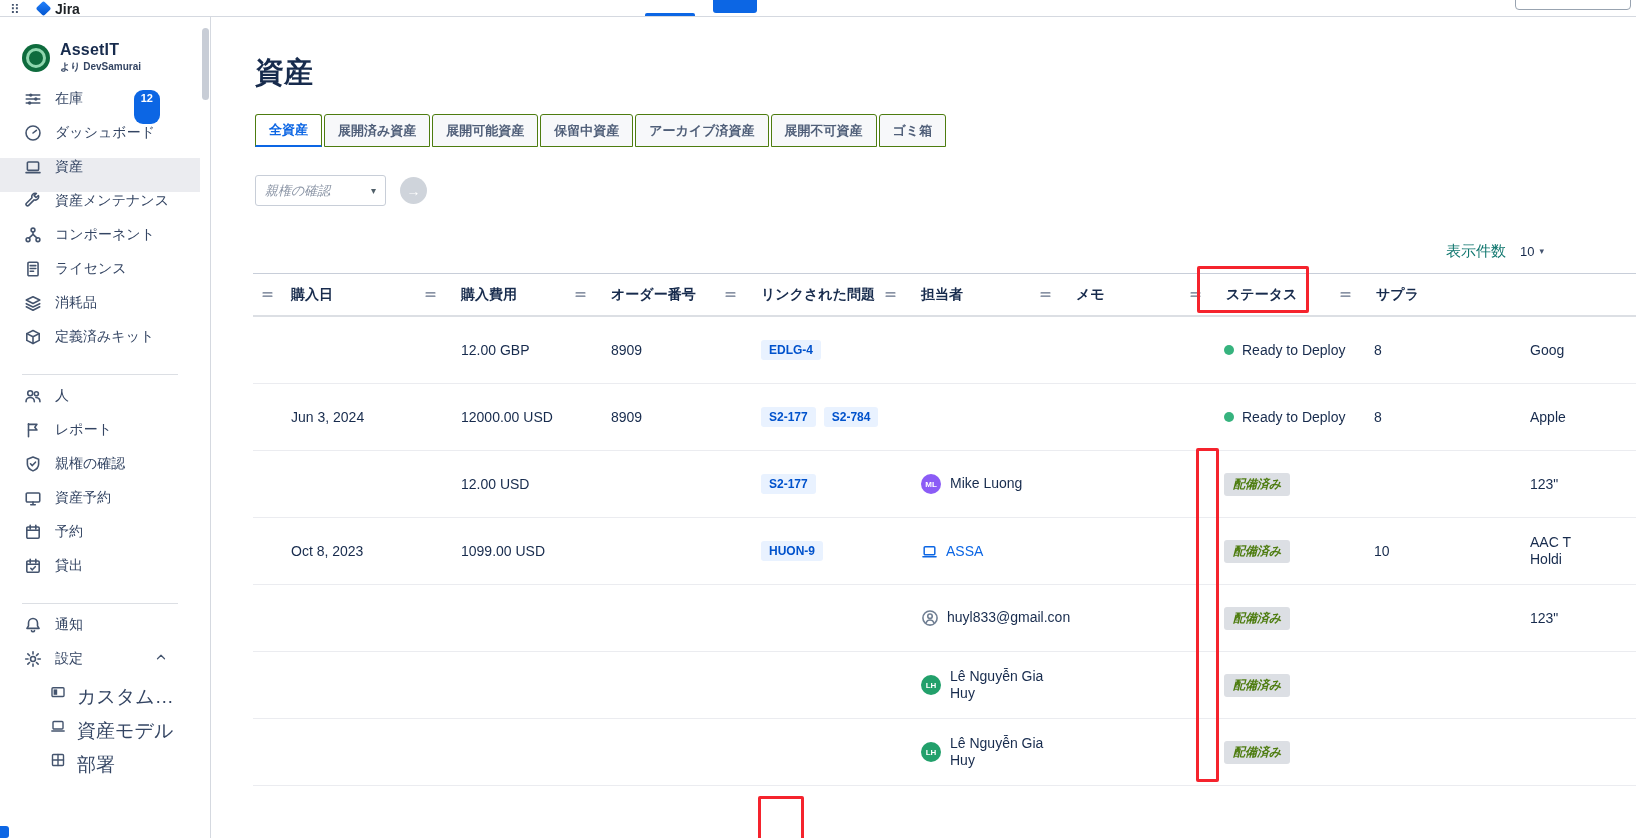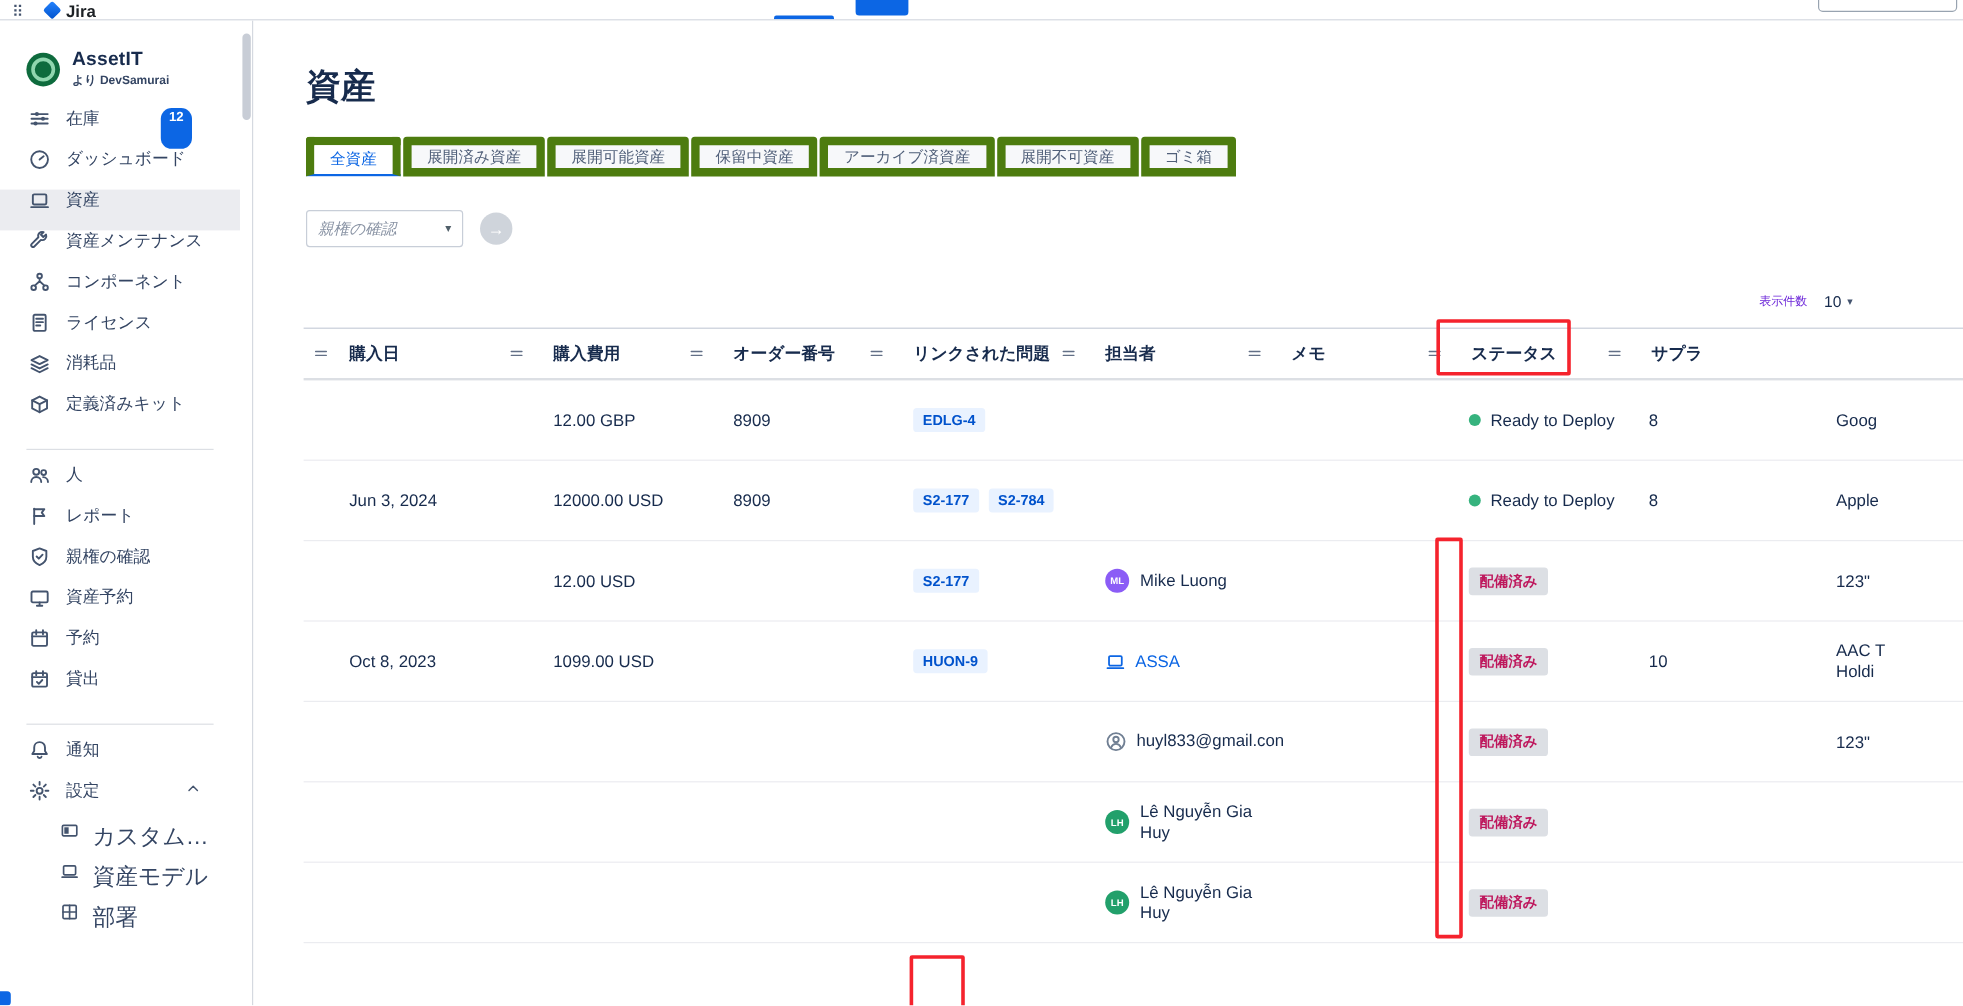--- a/index.html
+++ b/index.html
@@ -44,35 +44,35 @@
 
   
   .sb-scrollbar { position:absolute; top:17px; left:200px; width:11px; bottom:0; background:#fff;
                   border-right:1px solid #D5D9E0; z-index:3; }
   .sb-thumb { position:absolute; top:11px; left:2px; width:7px; height:72px; border-radius:4px; background:#C8CDD6; }
 
   
   .content { position:absolute; top:17px; left:212px; right:0; bottom:0; background:#fff; padding-left:43px; overflow:hidden; }
   .page-title { margin-top:36px; font-size:29px; font-weight:700; color:#172B4D; }
   .tabs { display:flex; gap:2px; margin-top:21px; }
-  .tab { height:33px; padding:0 13px; font-size:13px; font-weight:400; color:#505F79;
-         background:#F7F8FA; border:7px solid #4d7c0f; border-radius:3px 3px 0 0;
+  .tab { height:33px; padding:0 13px; font-size:13px; font-weight:700; color:#505F79;
+         background:#F7F8FA; border:1px solid #4d7c0f; border-radius:3px 3px 0 0;
          cursor:pointer; font-family:inherit; }
   .tab.active { background:#fff; color:var(--accent); border-bottom:2px solid var(--accent); }
 
   .bulk-row { display:flex; align-items:center; margin-top:28px; }
   .bulk-select { width:131px; height:31px; border:1px solid #C8CED8; border-radius:3px; background:#fff;
                  display:flex; align-items:center; justify-content:space-between; padding:0 9px; cursor:pointer; }
   .bulk-ph { font-size:13px; color:#8993A4; font-style:italic; }
   .sel-chev { font-size:10px; color:#505F69; }
   .go-btn { margin-left:14px; width:27px; height:27px; border-radius:50%; border:none;
             background:#CFD4DB; color:#fff; font-size:14px; font-weight:700; line-height:1; cursor:pointer; }
 
   .pagesize { display:flex; justify-content:flex-end; align-items:center; margin-top:35px; height:20px; padding-right:92px; }
-  .ps-label { font-size:10px; color:#6d28d9; }
+  .ps-label { font-size:15px; color:#0f766e; }
   .ps-value { display:flex; align-items:center; gap:5px; margin-left:14px; cursor:pointer;
               font-size:13px; color:#172B4D; }
   .ps-chev { font-size:9px; color:#44546F; }
 
   
   .table { width:1420px; margin-top:12px; margin-left:-2px; font-size:14px; }
   .thead { display:grid; grid-template-columns:var(--cols); height:44px;
            border-top:1px solid #C8CED9; border-bottom:2px solid #DCDFE4; }
   .th { display:flex; align-items:center; justify-content:space-between; padding:0 10px 0 14px;
         font-weight:700; color:#172B4D; white-space:nowrap; overflow:hidden; }
@@ -83,22 +83,22 @@
   .td-status,.td-warranty,.td-supplier { padding-left:12px; }
   .td-issues { gap:8px; }
   .chip { background:#E9F2FF; color:#0052CC; font-weight:700; font-size:12px;
           padding:3px 8px; border-radius:3px; cursor:pointer; white-space:nowrap; }
   .avatar { flex:0 0 auto; width:20px; height:20px; border-radius:50%; color:#fff; font-size:8px; font-weight:700;
             display:flex; align-items:center; justify-content:center; margin-right:9px; }
   .a-name { max-width:104px; line-height:1.25; }
   .a-nowrap { max-width:none; white-space:nowrap; }
   .a-link { color:var(--accent); cursor:pointer; margin-left:8px; }
   .dot { flex:0 0 auto; width:10px; height:10px; border-radius:50%; background:#36B37E; margin-right:8px; }
-  .badge { background:#DCDFE4; color:#be185d; font-size:12px; font-weight:600;
-           padding:3px 9px; border-radius:3px; white-space:nowrap; }
+  .badge { background:#DCDFE4; color:#4d7c0f; font-size:12px; font-weight:600;
+           padding:3px 9px; border-radius:3px; white-space:nowrap;font-style:italic; }
   .sup { white-space:pre-line; line-height:1.2; }
 
   
   .icn { display:inline-flex; color:#44546E; }
   .icn svg { width:18px; height:18px; display:block; }
   .indent .icn svg { width:16px; height:16px; }
   .th-filter { color:#626F86; }
   .th-filter svg { width:13px; height:13px; }
   .blue-icn { color:var(--accent); }
   .blue-icn svg { width:17px; height:17px; }

